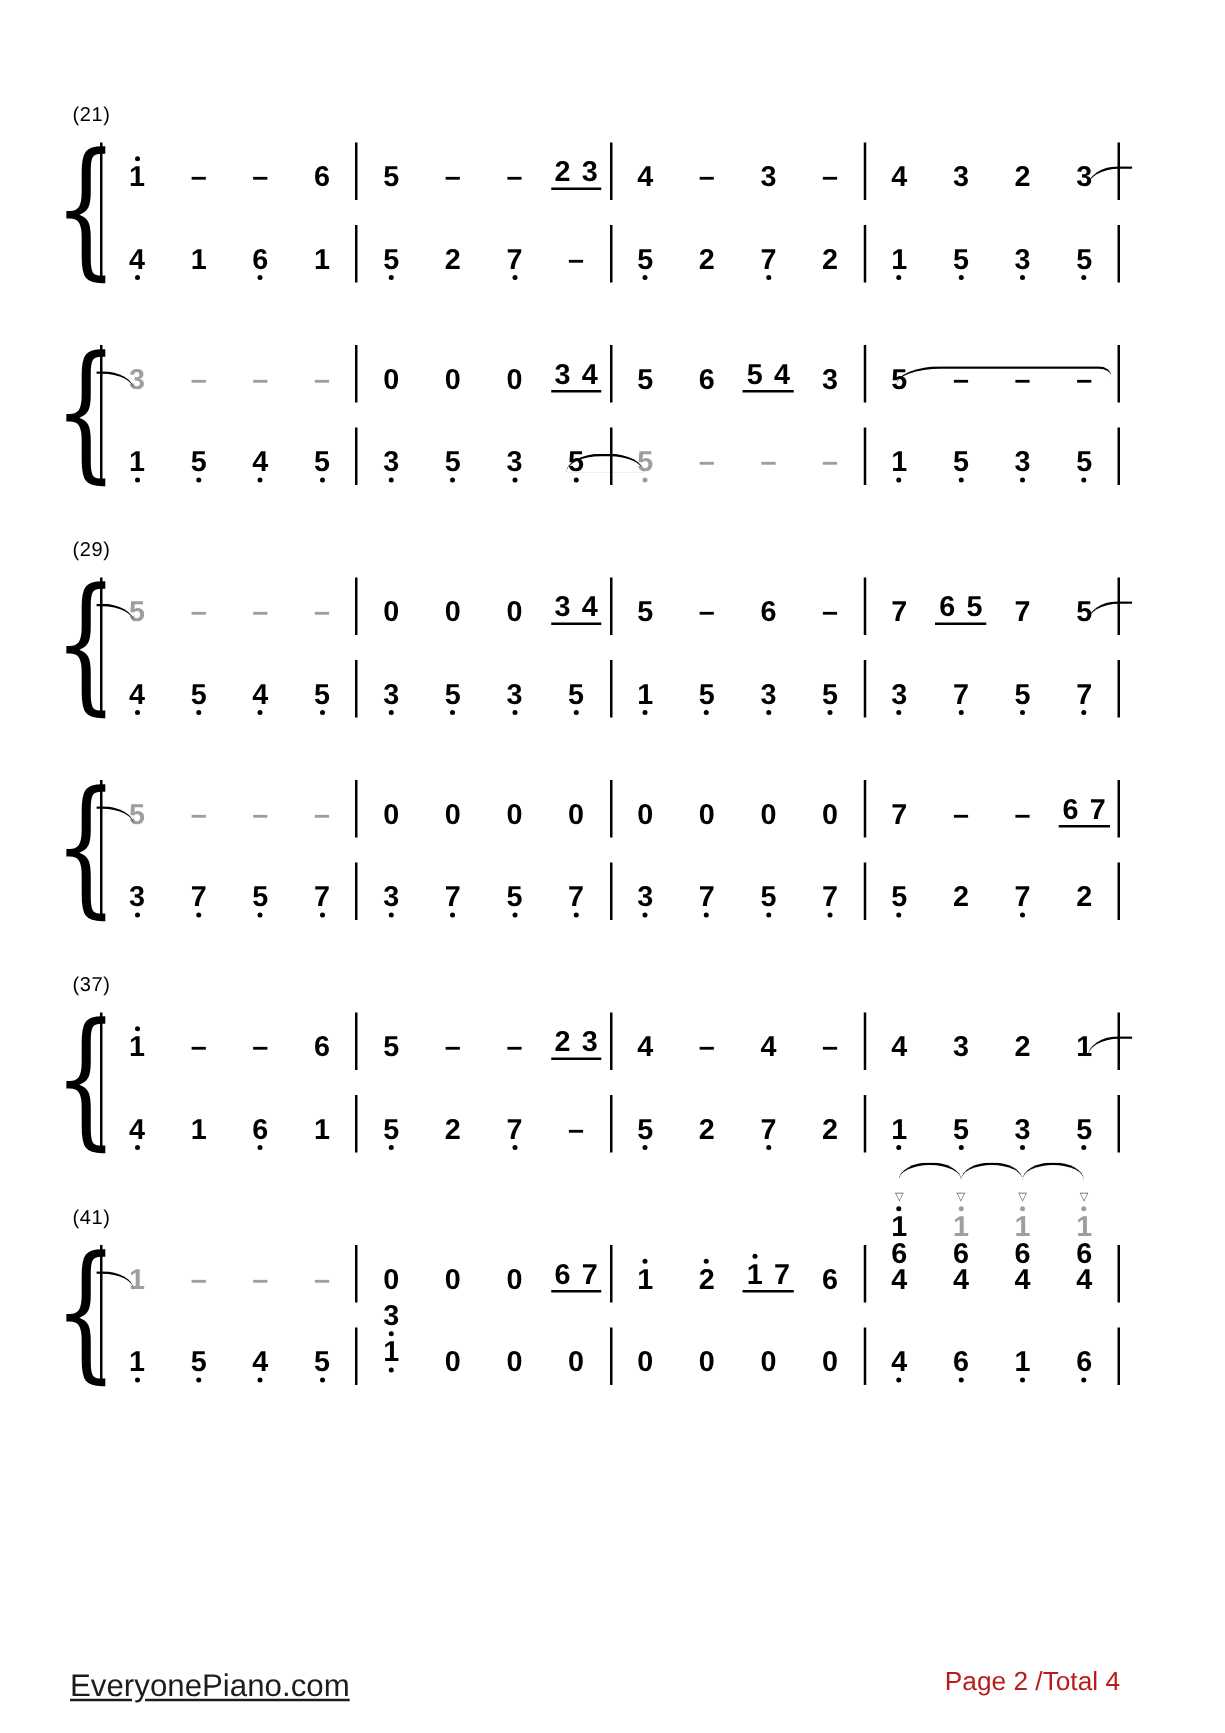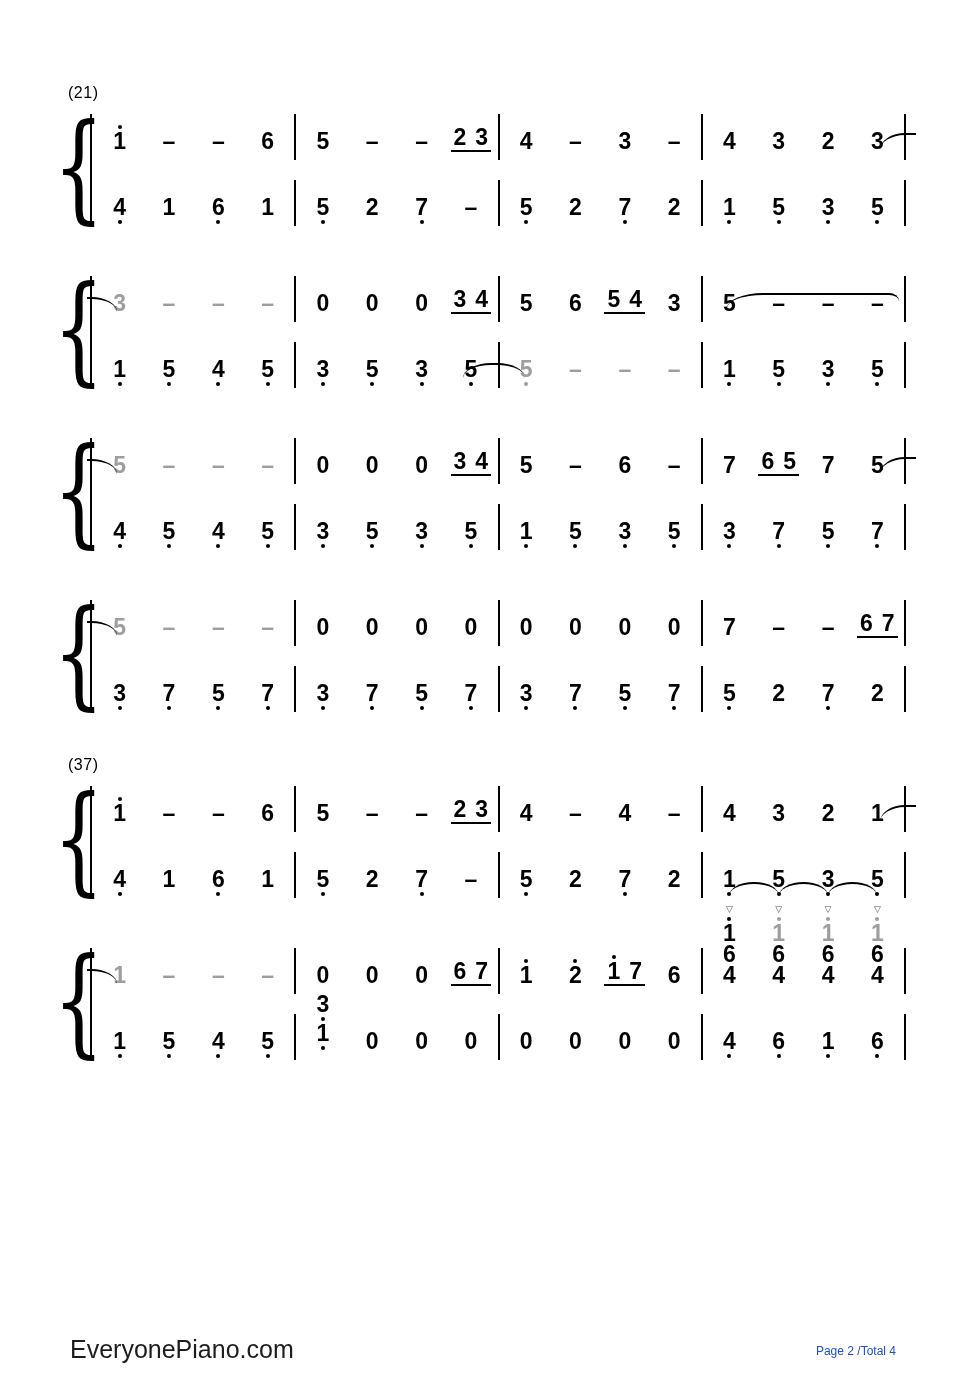--- a/index.html
+++ b/index.html
@@ -1,19 +1,19 @@
 <!DOCTYPE html>
 <html><head>
 <meta charset="utf-8">
 <style>
   html,body{margin:0;padding:0;}
   body{width:980px;height:1386px;background:#ffffff;position:relative;overflow:hidden;
        font-family:"Liberation Sans",sans-serif;color:#000;}
   .sheet{position:absolute;inset:0;background:#fff;}
-  .content{position:absolute;left:68px;top:84px;width:838px;}
+  .content{position:absolute;left:58px;top:84px;width:838px;}
   .sys{margin-bottom:44px;}
   .sys-label{font-size:16px;font-weight:400;height:18px;margin:0 0 6px 0;letter-spacing:0.5px;}
   .sys-grid{display:grid;grid-template-columns:22px 3px 1fr;}
   .bracecell{display:flex;align-items:center;justify-content:center;overflow:visible;}
   .brace{font-family:"DejaVu Serif",serif;font-size:112px;line-height:118px;
          transform:scale(0.72,1.06);display:block;font-weight:400;}
   .startbar{width:2px;background:#000;margin-top:6px;}
   .staves{display:flex;flex-direction:column;}
   .staff{display:flex;height:52px;align-items:flex-end;}
   .staff.top{margin-bottom:14px;}
@@ -31,22 +31,22 @@
   .beamgrp{display:flex;align-items:flex-end;gap:9px;border-bottom:2px solid #000;
            padding:0 3px 2px;margin-bottom:8px;}
   .chordcell{display:flex;flex-direction:column;align-items:center;}
   .tri{font-size:9px;line-height:10px;color:#555;margin-bottom:3px;font-weight:400;}
   .arc{position:absolute;border-top:2px solid #000;background:transparent;}
   .arc-in{top:4px;left:-8px;width:30px;height:13px;border-top-right-radius:85% 100%;}
   .arc-out{top:2px;left:55%;width:36px;height:15px;border-top-left-radius:70% 100%;}
   .arc-span{top:0;left:45%;width:172px;height:16px;border-top-left-radius:36px 15px;border-top-right-radius:10px 8px;}
   .arc-cross{top:4px;left:35%;width:62px;height:13px;border-top-left-radius:45% 100%;border-top-right-radius:45% 100%;}
   .arc-tie{top:-22px;left:50%;width:100%;height:12px;border-top-left-radius:50% 100%;border-top-right-radius:50% 100%;}
-  .footer-left{position:absolute;left:70px;bottom:22px;font-size:25px;color:#1d1d1d;}
-  .footer-right{position:absolute;right:84px;bottom:28px;font-size:12px;color:#1d4ed8;margin-left:40px;}
+  .footer-left{position:absolute;left:56px;bottom:22px;font-size:25px;color:#1d1d1d;text-decoration:underline;}
+  .footer-right{position:absolute;right:84px;bottom:28px;font-size:21px;color:#b91c1c;margin-left:40px;}
 </style>
 </head>
 <body>
 
 <div class="sheet">
   <div class="content" id="score">
       <div class="sys">
         <div class="sys-label">(21)</div>
         <div class="sys-grid">
           <div class="bracecell">
@@ -518,20 +518,21 @@
                     <div class="dot below"></div>
                   </div>
                 </div>
               </div>
               <div class="bar"></div>
             </div>
           </div>
         </div>
       </div>
       <div class="sys">
+        <div class="sys-label">(29)</div>
         <div class="sys-grid">
           <div class="bracecell">
             <div class="brace">{</div>
           </div>
           <div class="startbar"></div>
           <div class="staves">
             <div class="staff top">
               <div class="measure">
                 <div class="beat">
                   <div class="arc arc-in"></div>
@@ -1230,20 +1231,21 @@
                     <div class="dot below"></div>
                   </div>
                 </div>
               </div>
               <div class="bar"></div>
             </div>
           </div>
         </div>
       </div>
       <div class="sys">
+        <div class="sys-label">(41)</div>
         <div class="sys-grid">
           <div class="bracecell">
             <div class="brace">{</div>
           </div>
           <div class="startbar"></div>
           <div class="staves">
             <div class="staff top">
               <div class="measure">
                 <div class="beat">
                   <div class="arc arc-in"></div>

